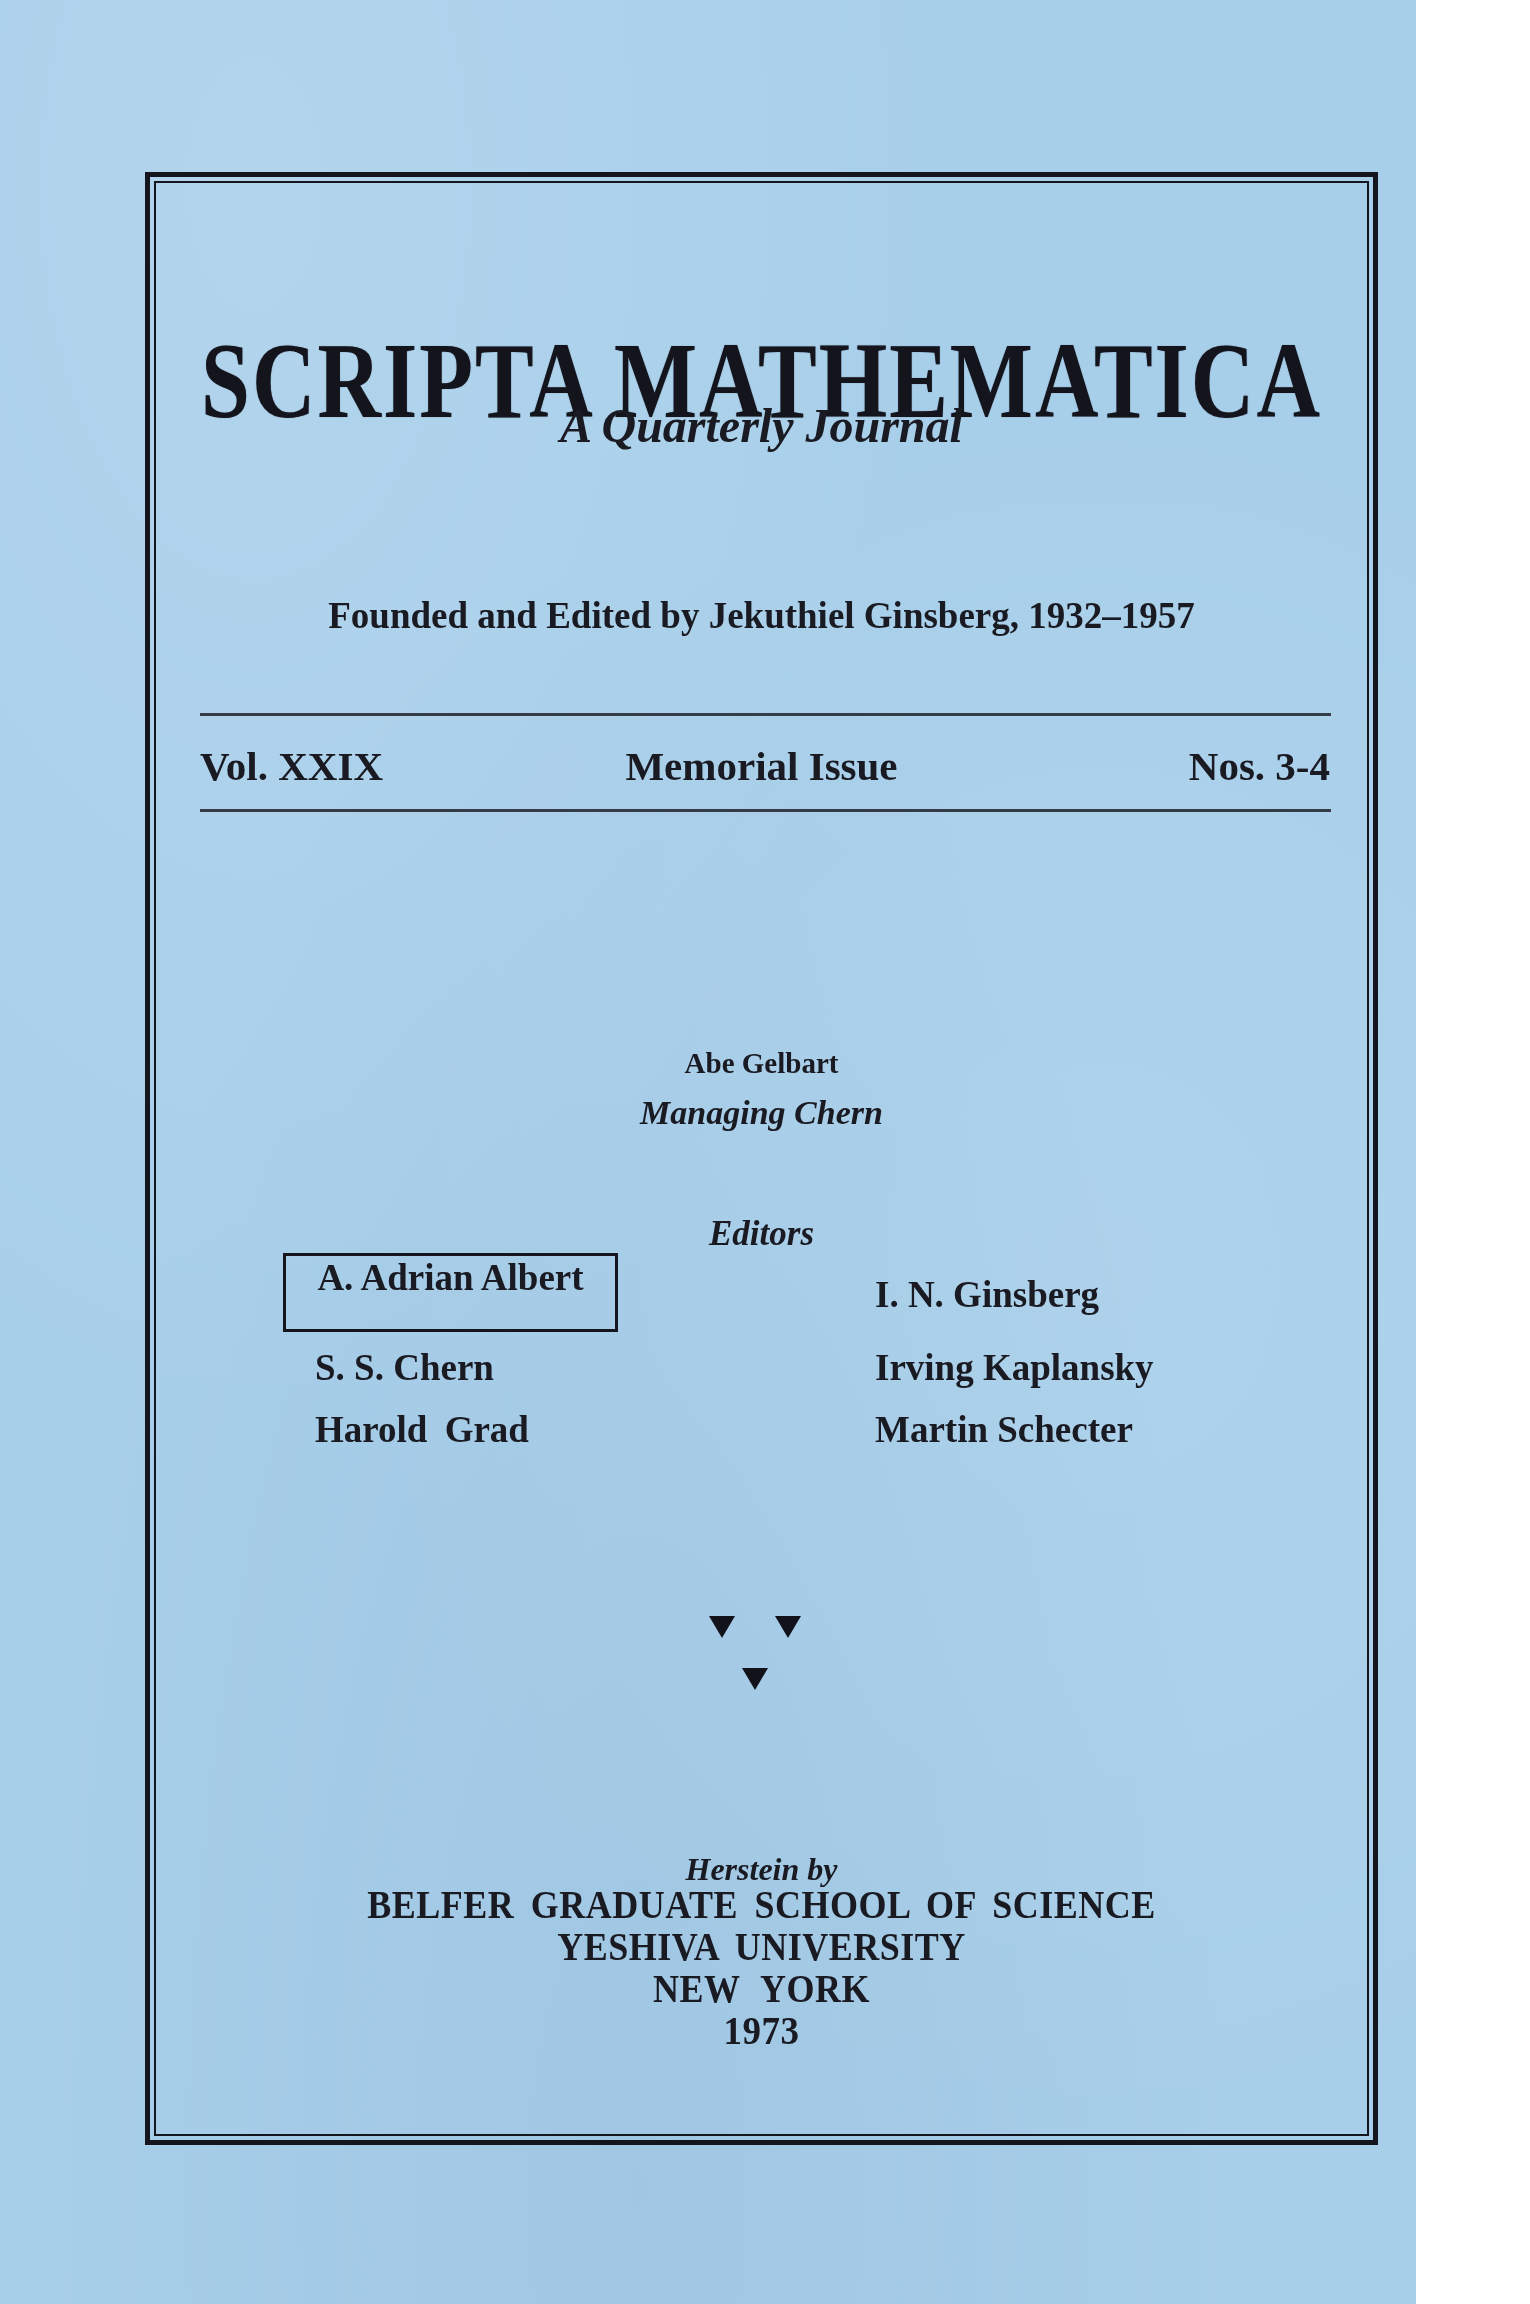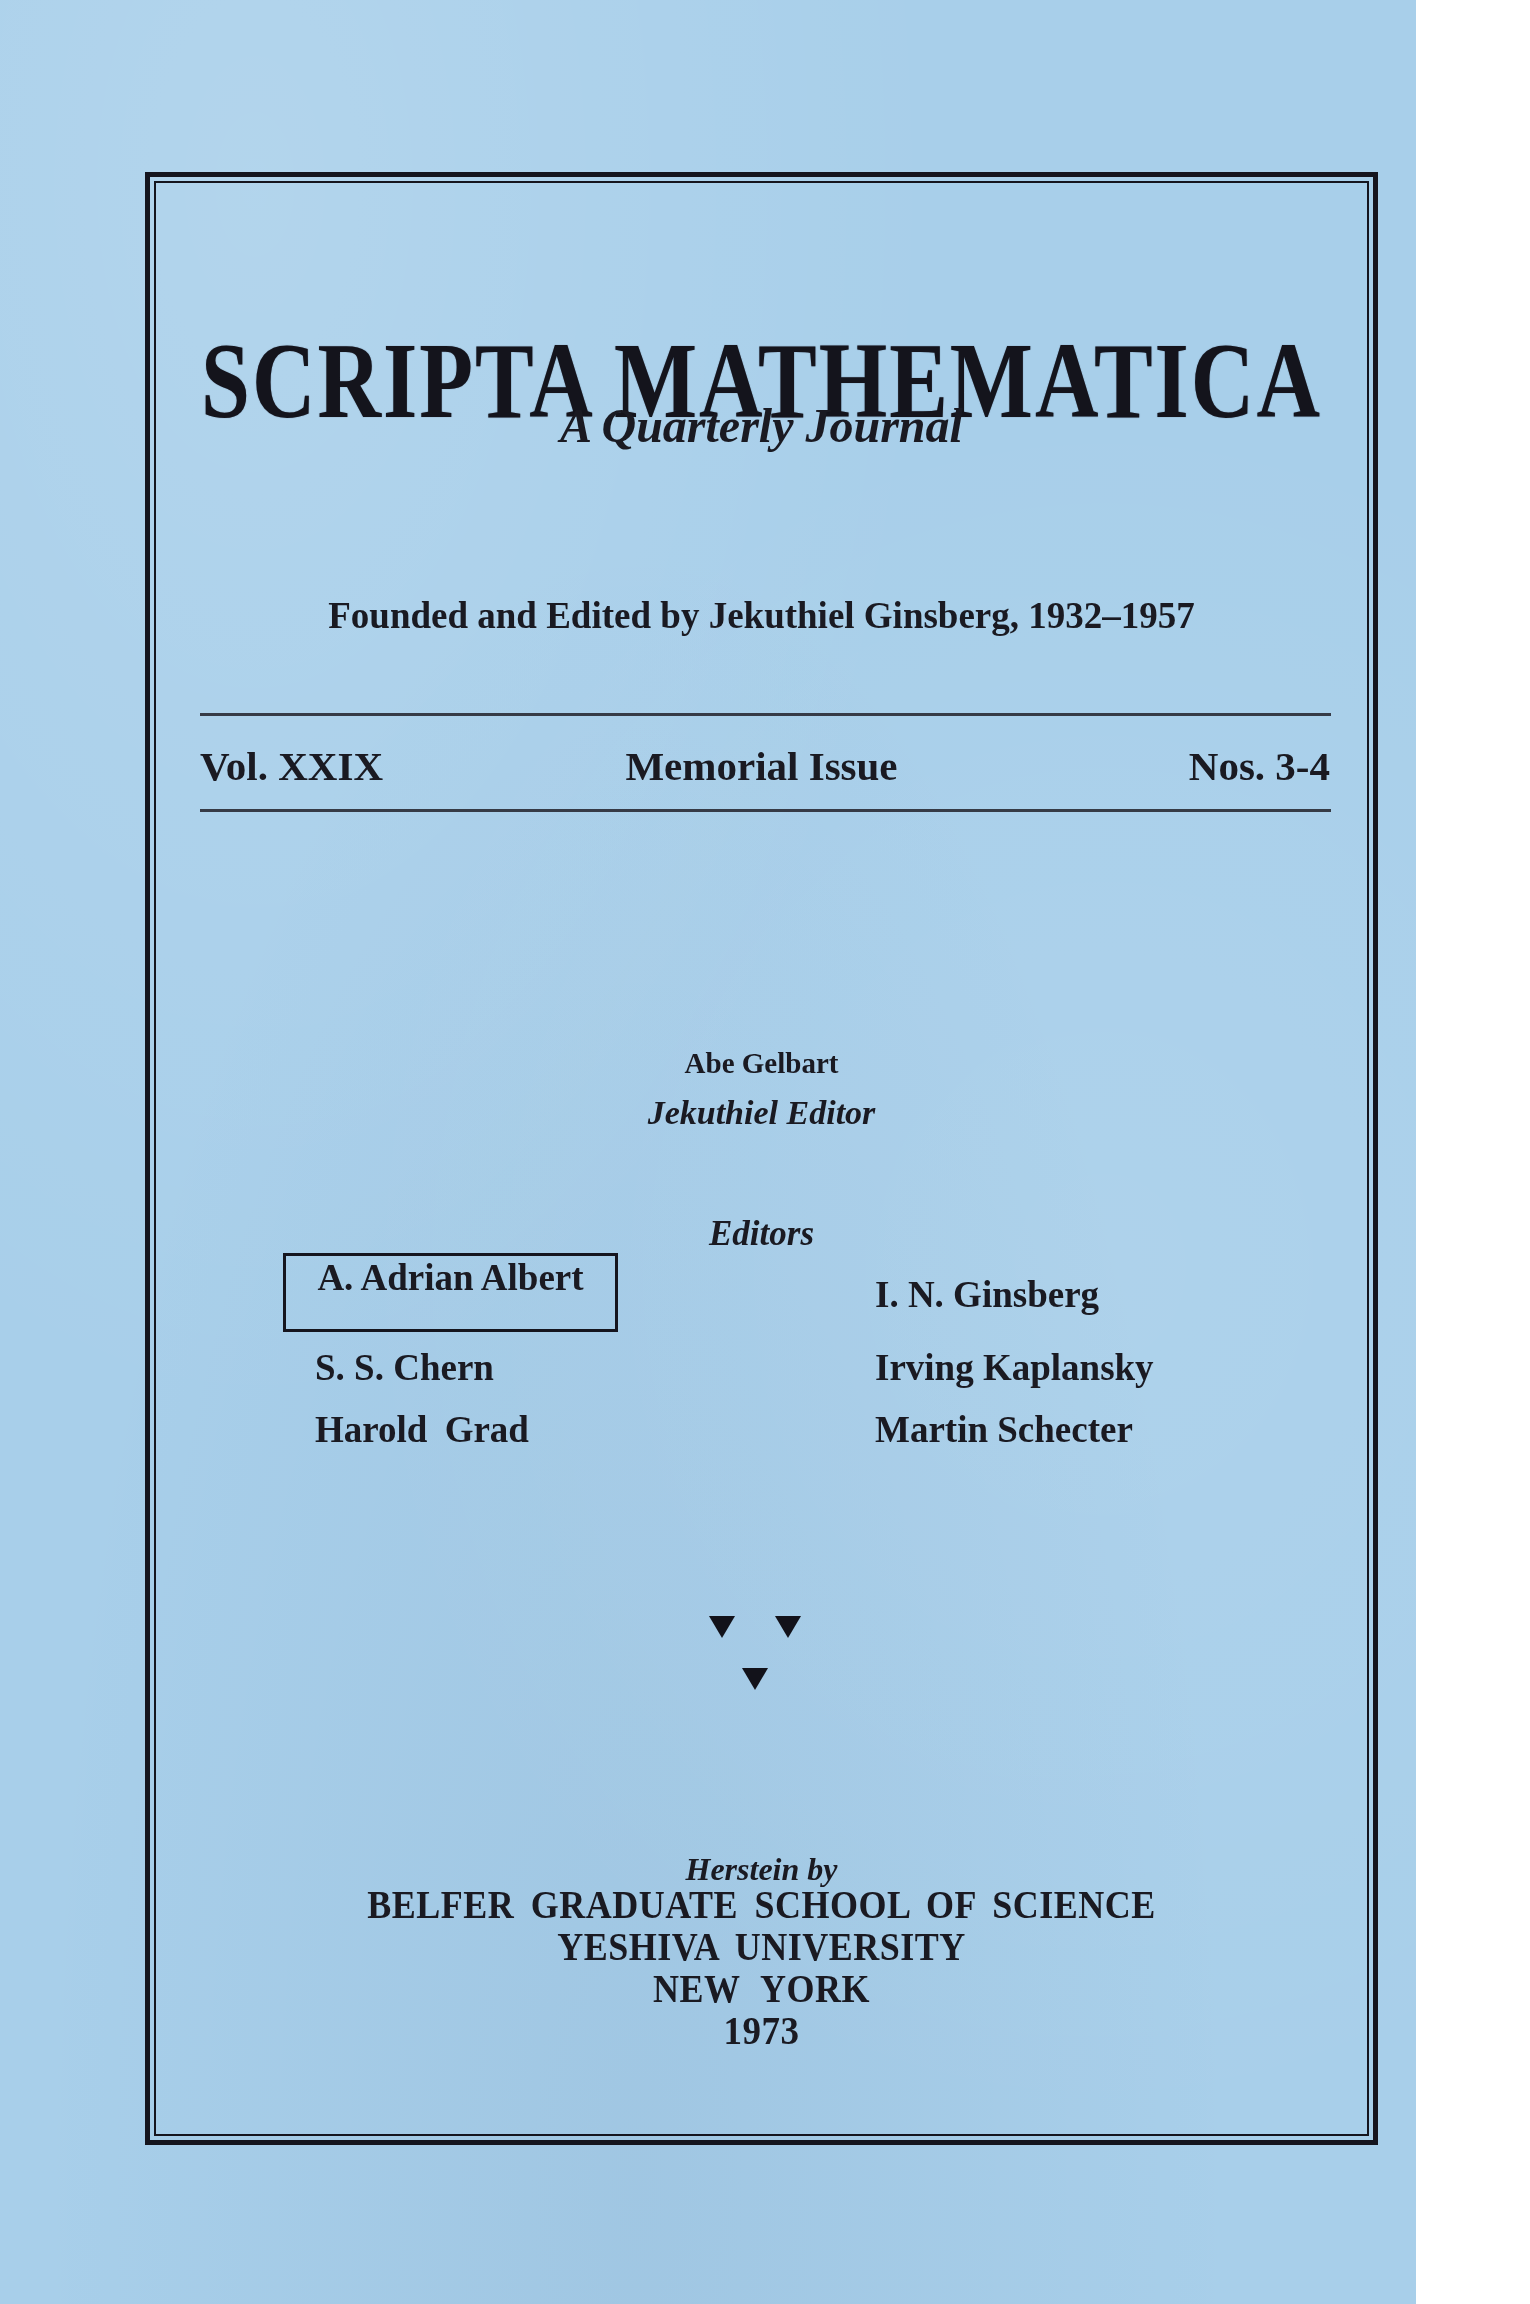--- a/index.html
+++ b/index.html
@@ -87,21 +87,21 @@
   <div class="txt centered subtitle">A Quarterly Journal</div>
   <div class="txt centered founder">Founded and Edited by Jekuthiel Ginsberg, 1932–1957</div>
 
   <div class="rule rule-top"></div>
   <div class="txt vol-row vol">Vol. XXIX</div>
   <div class="txt centered vol-row">Memorial Issue</div>
   <div class="txt vol-row nos">Nos. 3-4</div>
   <div class="rule rule-bottom"></div>
 
   <div class="txt centered managing-name">Abe Gelbart</div>
-  <div class="txt centered managing-role">Jekuthiel Editor</div>
+  <div class="txt centered managing-role">Managing Chern</div>
 
   <div class="txt centered editors-heading">Editors</div>
 
   <div class="editor-box">
     <span>A. Adrian Albert</span>
   </div>
   <div class="txt editor ed-chern">S. S. Chern</div>
   <div class="txt editor ed-grad">Harold Grad</div>
   <div class="txt editor ed-herstein">I. N. Ginsberg</div>
   <div class="txt editor ed-kaplansky">Irving Kaplansky</div>

